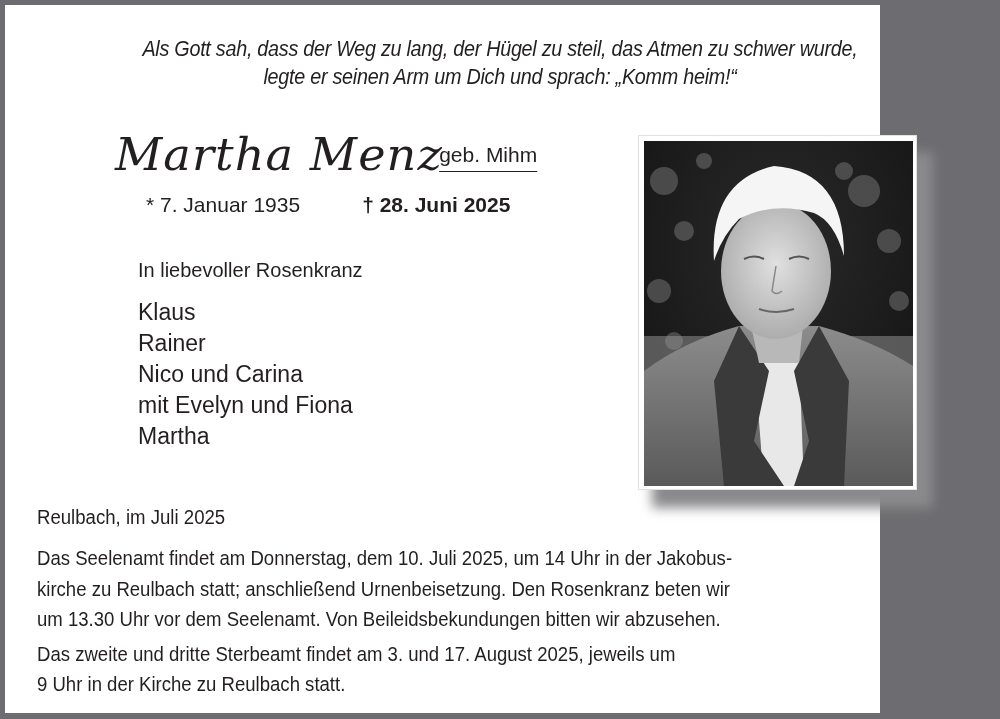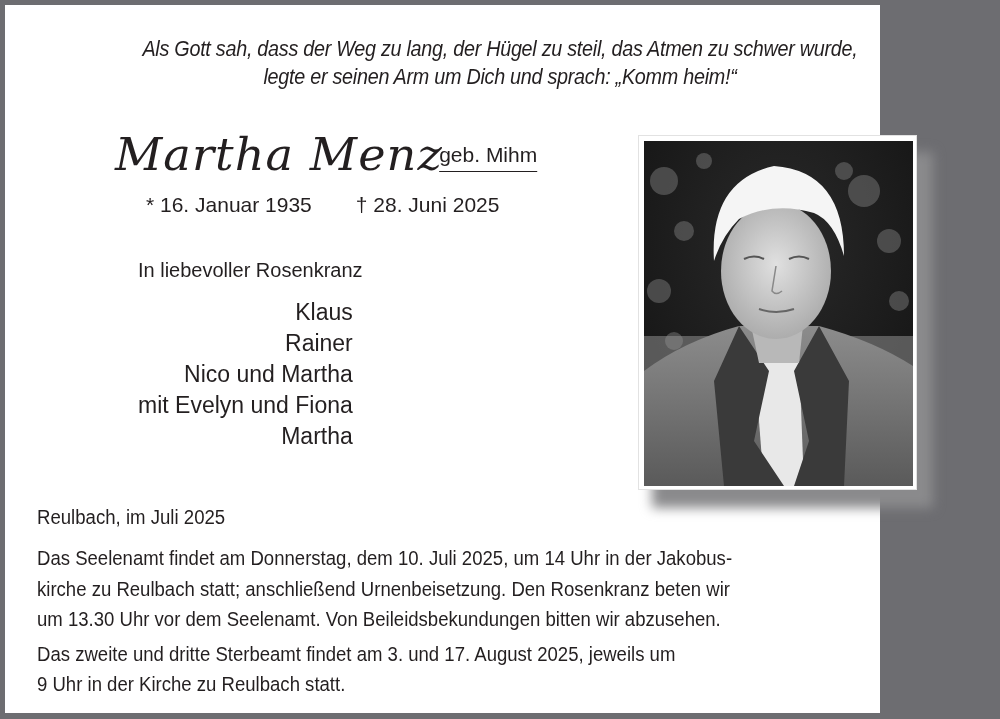--- a/index.html
+++ b/index.html
@@ -3,23 +3,23 @@
 <meta charset="utf-8">
 <style>
   html, body { margin: 0; padding: 0; }
   body { width: 1000px; height: 719px; background: #6d6d71; position: relative; overflow: hidden; font-family: "Liberation Sans", "DejaVu Sans", sans-serif; color: #231f20; }
   .card { position: absolute; left: 5px; top: 5px; width: 875px; height: 708px; background: #ffffff; }
   .quote { position: absolute; left: 0; top: 30px; width: 990px; text-align: center; font-style: italic; font-size: 21.5px; line-height: 28px; letter-spacing: -0.3px; transform: scaleX(0.92); transform-origin: center top; }
   .name-line { position: absolute; left: 110px; top: 124px; white-space: nowrap; text-decoration: underline; }
   .name { font-family: "DejaVu Serif", serif; font-style: italic; font-size: 44px; letter-spacing: 1px; display: inline-block; transform: scaleX(1.05); transform-origin: left; }
   .maiden { font-size: 21px; margin-left: 12px; vertical-align: 8px; }
   .dates { position: absolute; left: 141px; top: 188px; font-size: 21px; white-space: nowrap; }
-  .dates .death { margin-left: 44px; }
+  .dates .death { margin-left: 62px; font-weight: bold; }
   .memory { position: absolute; left: 133px; top: 254px; font-size: 20px; }
-  .mourners { position: absolute; left: 133px; top: 292px; font-size: 23px; line-height: 31px; text-align: right; }
+  .mourners { position: absolute; left: 133px; top: 292px; font-size: 23px; line-height: 31px; }
   .mourners div { white-space: nowrap; }
   .place { position: absolute; left: 32px; top: 501px; font-size: 20px; transform: scaleX(0.93); transform-origin: left; }
   .notice { position: absolute; left: 32px; top: 538px; width: 1010px; font-size: 20.5px; line-height: 30.5px; transform: scaleX(0.905); transform-origin: left top; }
   .notice p { margin: 0 0 4px 0; white-space: nowrap; }
   .photo-shadow { position: absolute; left: 647px; top: 147px; width: 281px; height: 356px; background: #8a8a8c; filter: blur(6px); }
   .photo-mat { position: absolute; left: 633px; top: 130px; width: 279px; height: 355px; background: #ffffff; border: 1px solid #e2e2e2; box-sizing: border-box; }
   .photo { position: absolute; left: 5px; top: 5px; width: 269px; height: 345px; background: #1a1a1a; overflow: hidden; }
   .photo svg { display: block; }
 </style>
 </head>
@@ -30,29 +30,29 @@
   <div class="quote">
     <div>Als Gott sah, dass der Weg zu lang, der Hügel zu steil, das Atmen zu schwer wurde,</div>
     <div>legte er seinen Arm um Dich und sprach: „Komm heim!“</div>
   </div>
 
   <div class="name-line">
     <span class="name">Martha Menz</span><span class="maiden">geb. Mihm</span>
   </div>
 
   <div class="dates">
-    <span>* 16. Januar 1935</span><span class="death">† 28. Juni 2025</span>
+    <span>* 7. Januar 1935</span><span class="death">† 28. Juni 2025</span>
   </div>
 
   <div class="memory">In liebevoller Rosenkranz</div>
 
   <div class="mourners">
     <div>Klaus</div>
     <div>Rainer</div>
-    <div>Nico und Martha</div>
+    <div>Nico und Carina</div>
     <div>mit Evelyn und Fiona</div>
     <div>Martha</div>
   </div>
 
   <div class="photo-shadow"></div>
   <div class="photo-mat">
     <div class="photo" title="black-and-white portrait of elderly woman with white hair in dark jacket">
       <svg width="269" height="345" viewBox="0 0 269 345">
         <defs>
           <radialGradient id="bg" cx="0.5" cy="0.3" r="0.8">

